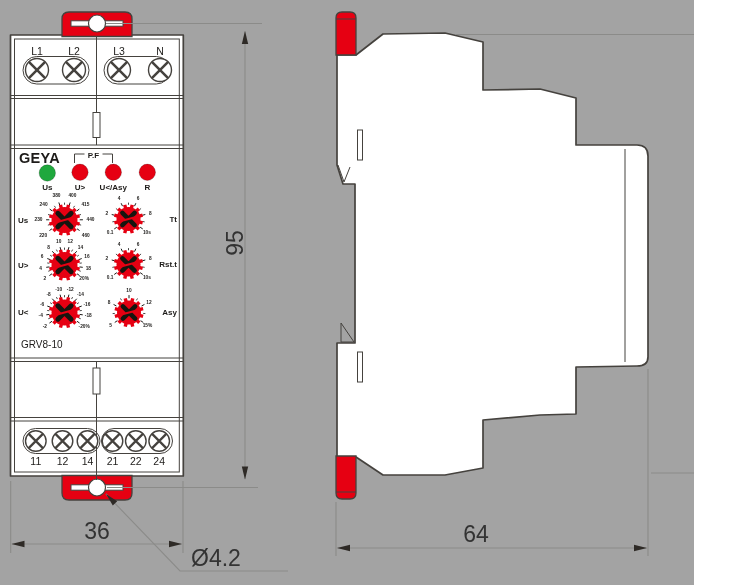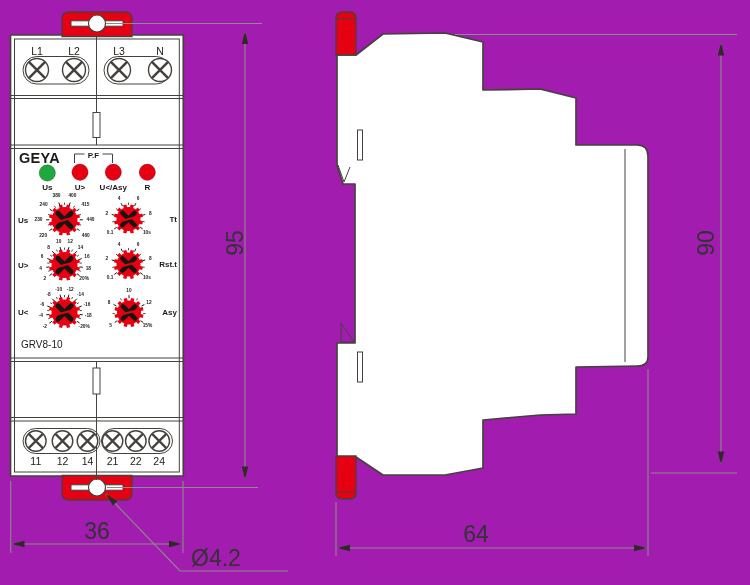--- a/index.html
+++ b/index.html
@@ -1,16 +1,16 @@
 <!DOCTYPE html>
 <html><head>
 <meta charset="utf-8">
 <style>
   html,body{margin:0;padding:0;background:#fff;}
-  .stage{width:750px;height:585px;background:#a21caf;position:relative;overflow:hidden;}
+  .stage{width:694px;height:585px;background:#a3a3a3;position:relative;overflow:hidden;}
   svg{position:absolute;left:0;top:0;}
   svg text{font-family:"Liberation Sans","DejaVu Sans",sans-serif;fill:#1d1b19;}
   .dimtext{font-size:23px;fill:#333;}
   .brand{font-size:14.5px;font-weight:bold;letter-spacing:.3px;}
   .pf{font-size:8px;font-weight:bold;}
   .model{font-size:10px;}
   .lbl{font-size:10.5px;}
   .ledlbl{font-size:8px;font-weight:bold;}
   .diallbl{font-size:8px;font-weight:bold;}
   .scale{font-size:4.8px;font-weight:bold;}

